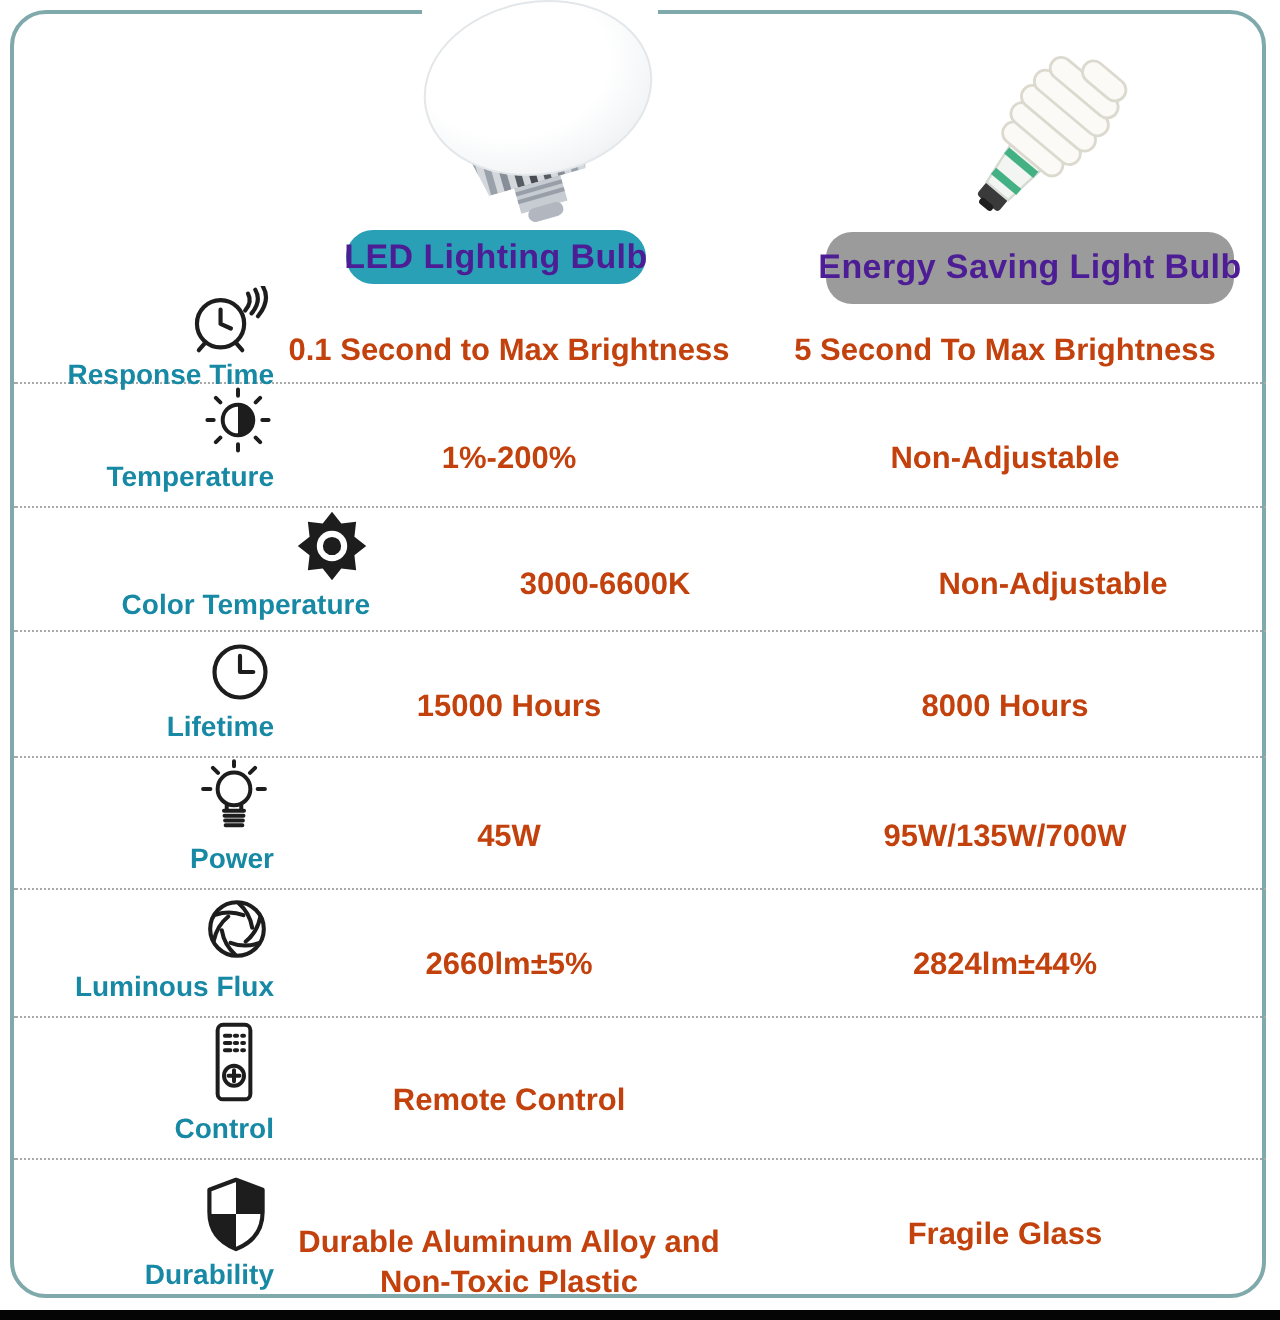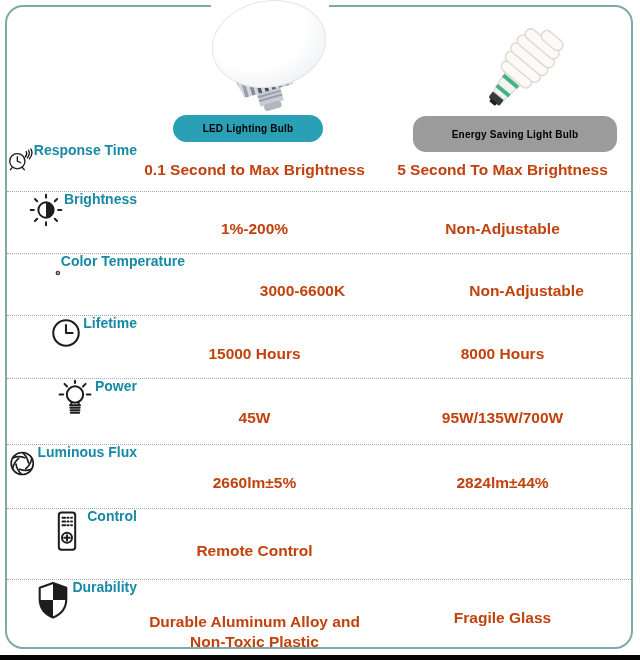--- a/index.html
+++ b/index.html
@@ -12,41 +12,41 @@
     border:2px solid #7fa9ab;border-radius:18px;background:#ffffff;z-index:1;
   }
   .bottom-bar{position:absolute;left:0;bottom:0;width:640px;height:5px;background:#050505;z-index:6;}
 
   
   .bulb{position:absolute;z-index:4;}
   .bulb.led{left:193px;top:0px;}
   .bulb.cfl{left:462px;top:12px;}
   .pill{
     position:absolute;z-index:5;display:flex;align-items:center;justify-content:center;
-    color:#000000;font-size:10px;font-weight:600;letter-spacing:.2px;white-space:nowrap;
+    color:#4c1d95;font-size:17px;font-weight:600;letter-spacing:.2px;white-space:nowrap;
   }
   .pill.led{left:173px;top:115px;width:150px;height:27px;border-radius:14px;background:#2aa0b6;}
   .pill.cfl{left:413px;top:116px;width:204px;height:36px;border-radius:13px;background:#9b9b9b;}
 
   
   .table{position:absolute;left:7px;top:143px;width:626px;z-index:3;}
   .row{
     display:grid;grid-template-columns:130px 235px 1fr;
     border-bottom:1px dotted #a9a9a9;box-sizing:border-box;
   }
   .row.r1{height:49px;}
   .row.r2{height:62px;}
   .row.r3{height:62px;padding-left:48px;}
   .row.r4{height:63px;}
   .row.r5{height:66px;}
   .row.r6{height:64px;}
   .row.r7{height:71px;}
   .row.r8{height:65px;border-bottom:none;}
   .labelcell{
-    display:flex;flex-direction:row;align-items:flex-start;justify-content:flex-end;
+    display:flex;flex-direction:column;align-items:flex-end;justify-content:flex-end;
     padding-bottom:7px;overflow:visible;
   }
   .icn{display:block;margin-bottom:3px;}
   .flabel{
     color:#1789a5;font-size:14px;font-weight:700;white-space:nowrap;line-height:1.1;
   }
   .val{
     display:flex;align-items:center;justify-content:center;text-align:center;
     color:#c2410c;font-size:15.5px;font-weight:600;padding-top:14px;line-height:1.3;
   }
@@ -137,21 +137,21 @@
     </div>
 
     <div class="row r2">
       <div class="labelcell">
         <svg class="icn" width="36" height="36" viewBox="0 0 40 40">
           <circle class="ln" cx="20" cy="20" r="8.5"></circle>
           <path class="fl" d="M20,11.5 A8.5,8.5 0 0 1 20,28.5 Z"></path>
           <path class="ln" stroke-width="2" d="M20,6.5 L20,3 M20,33.5 L20,37 M6.5,20 L3,20 M33.5,20 L37,20
             M29.8,10.2 L32.3,7.7 M10.2,10.2 L7.7,7.7 M29.8,29.8 L32.3,32.3 M10.2,29.8 L7.7,32.3"></path>
         </svg>
-        <span class="flabel">Brightness</span>
+        <span class="flabel">Temperature</span>
       </div>
       <div class="val">1%-200%</div>
       <div class="val">Non-Adjustable</div>
     </div>
 
     <div class="row r3">
       <div class="labelcell">
         <svg class="icn" width="38" height="38" viewBox="0 0 40 40">
           <path class="fl" d="M38,20 L31.8,24.9 L32.7,32.7 L24.9,31.8 L20,38 L15.1,31.8 L7.3,32.7 L8.2,24.9 L2,20
             L8.2,15.1 L7.3,7.3 L15.1,8.2 L20,2 L24.9,8.2 L32.7,7.3 L31.8,15.1 Z"></path>

